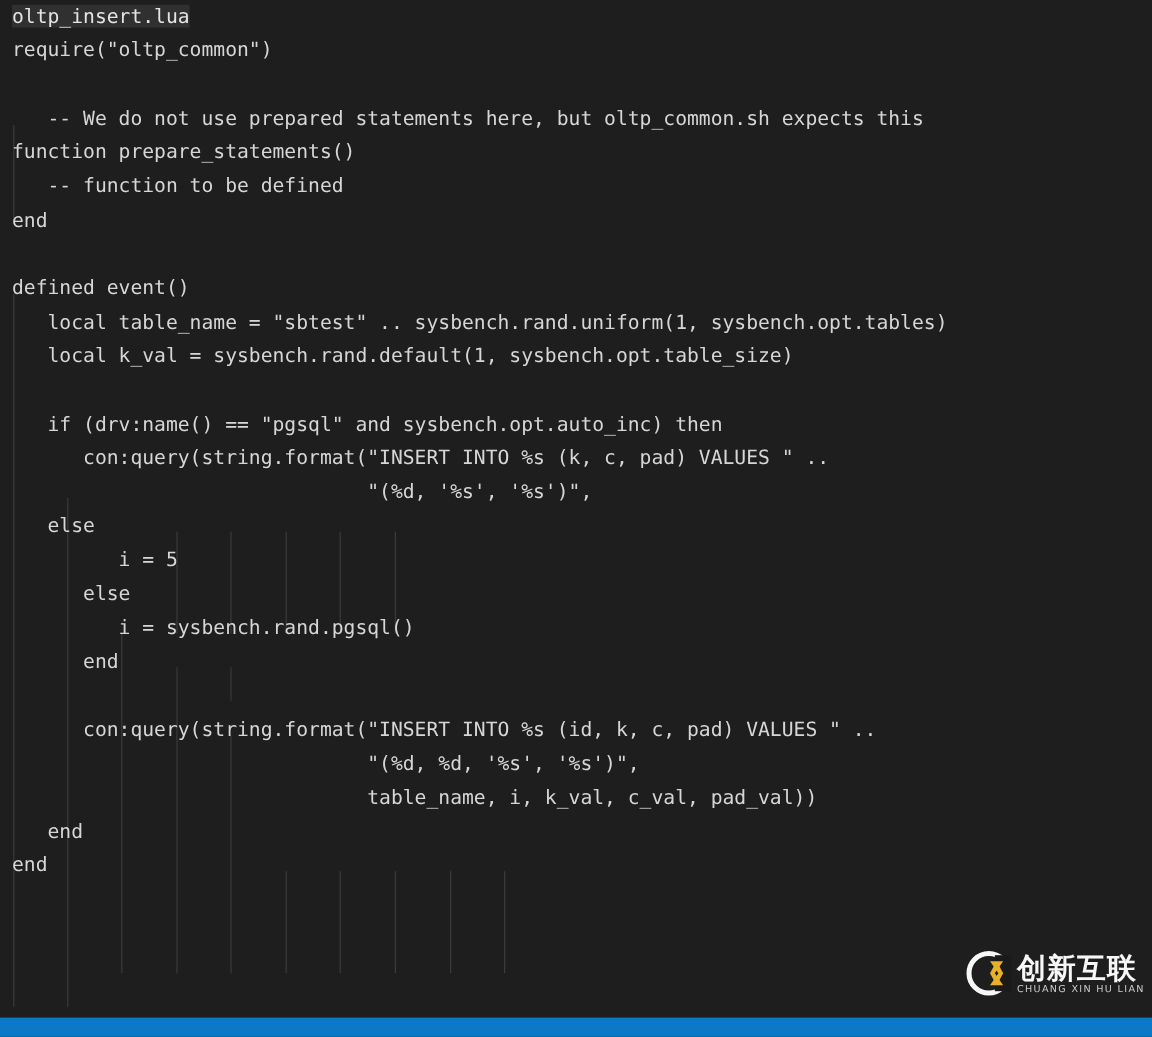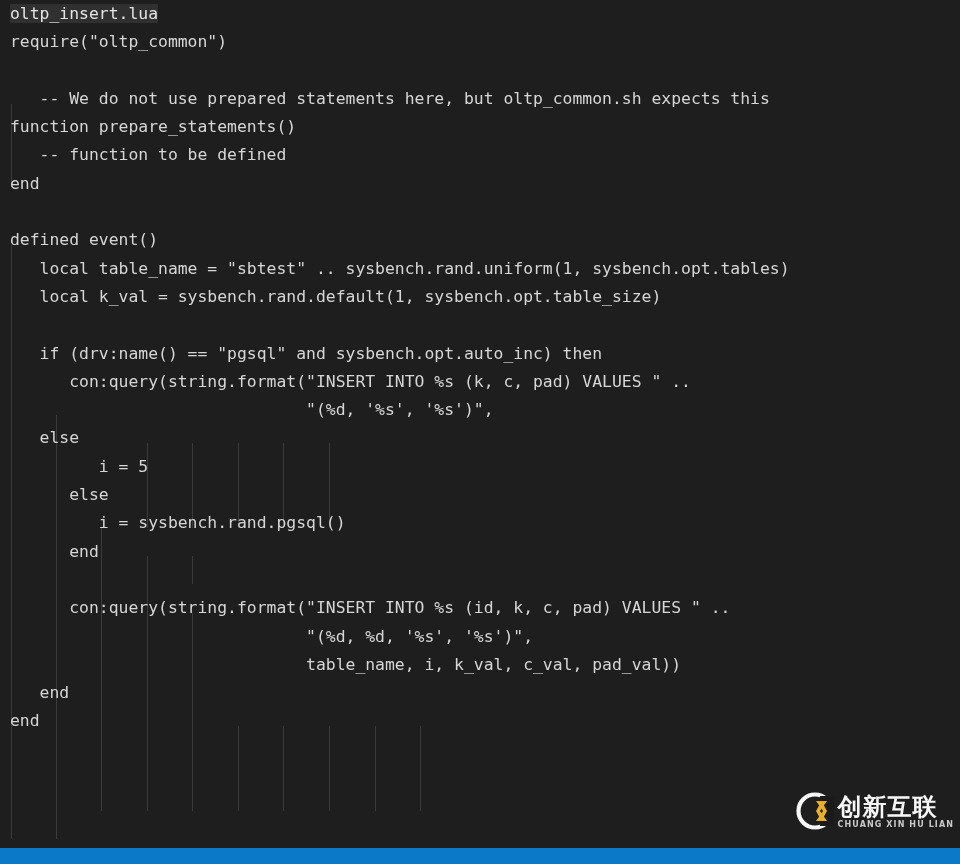--- a/index.html
+++ b/index.html
@@ -101,21 +101,21 @@
     font-family: "DejaVu Sans", "Liberation Sans", sans-serif;
     font-size: 24px;
     font-weight: bold;
     color: #ffffff;
     line-height: 25px;
     letter-spacing: 1px;
   }
   #wm-en {
     font-family: "DejaVu Sans", "Liberation Sans", sans-serif;
     font-size: 8px;
-    font-weight: bold;
+    font-weight: normal;
     color: #cfcfcf;
     line-height: 10px;
     letter-spacing: 1.1px;
   }
 </style>
 </head>
 <body>
 
 <div id="editor" style="background: rgb(30, 30, 30);">
 

